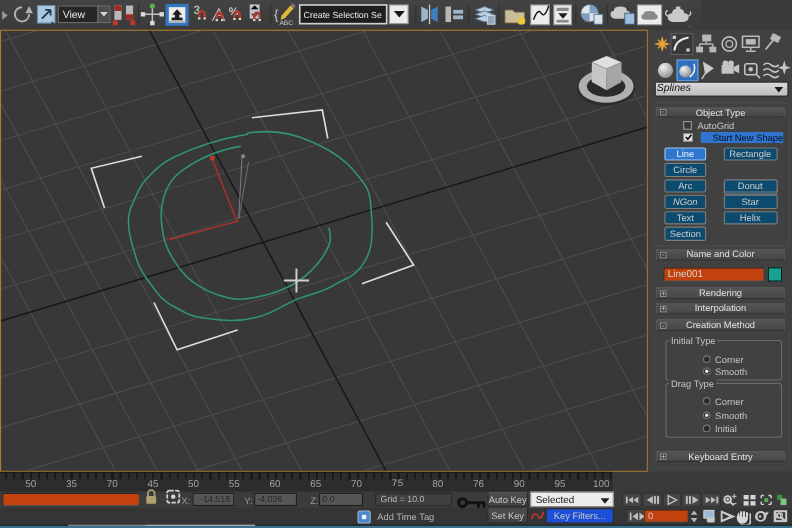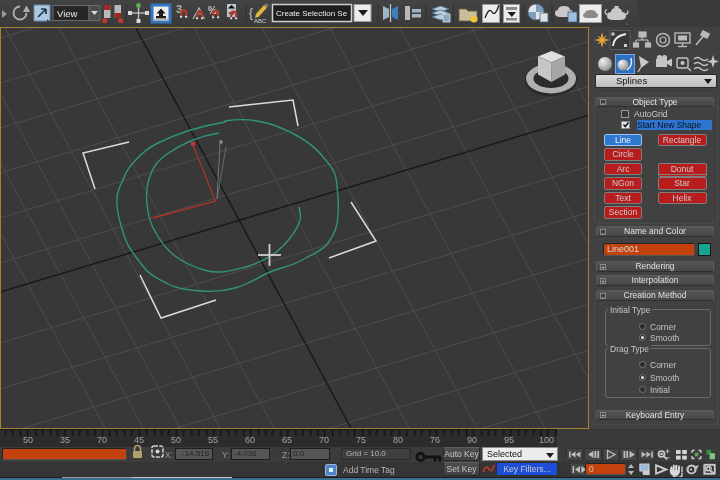--- a/index.html
+++ b/index.html
@@ -2,21 +2,21 @@
 <html><head><meta charset="utf-8">
 <style>
 html,body{margin:0;padding:0;}
 body{width:720px;height:480px;overflow:hidden;background:#3b3b3b;font-family:"Liberation Sans",sans-serif;position:relative;}
 .abs{position:absolute;}
 .lbl{position:absolute;color:#a2a2a2;font-size:9px;}
 .sunken{background:#c2410c;border:1px solid #242424;border-bottom-color:#545454;border-right-color:#4a4a4a;border-radius:2px;box-sizing:border-box;}
 .btn{background:linear-gradient(#4e4e4e,#404040);border:1px solid #2a2a2a;border-top-color:#5e5e5e;border-radius:2px;box-sizing:border-box;color:#c8c8c8;text-align:center;}
 .rollhead{position:absolute;left:596px;width:118px;height:10.5px;background:linear-gradient(#555,#464646);border:1px solid #5a5a5a;border-bottom-color:#303030;border-radius:2px;box-sizing:border-box;color:#e2e2e2;font-size:8.5px;text-align:center;line-height:9px;}
 .pm{position:absolute;left:3px;top:1.5px;width:6px;height:6px;border:1px solid #8a8a8a;background:#3c3c3c;color:#ddd;font-size:7px;line-height:5px;text-align:center;box-sizing:border-box;}
-.cbtn{position:absolute;width:38px;height:12.5px;background:#b91c1c;border:1px solid #7e7e7e;border-radius:2px;box-sizing:border-box;color:#cccccc;font-size:8.5px;text-align:center;line-height:10.5px;}
+.cbtn{position:absolute;width:38px;height:12.5px;background:#0c4a6e;border:1px solid #7e7e7e;border-radius:2px;box-sizing:border-box;color:#cccccc;font-size:8.5px;text-align:center;line-height:10.5px;}
 .gbox{position:absolute;border:1px solid #6a6a6a;border-radius:3px;}
 .glabel{position:absolute;background:#414141;color:#c4c4c4;font-size:8.5px;padding:0 2px;}
 .radio{position:absolute;width:7px;height:7px;border-radius:50%;background:#2a2a2a;border:1px solid #777;box-sizing:border-box;}
 .radio.sel::after{content:"";position:absolute;left:1.2px;top:1.2px;width:3px;height:3px;border-radius:50%;background:#f0f0f0;}
 .rlabel{position:absolute;color:#c4c4c4;font-size:8.5px;}
 </style></head>
 <body>
 
 <div class="abs" id="toolbar" style="left:0;top:0;width:720px;height:27px;background:linear-gradient(#434343,#3a3a3a);"></div>
 <div class="abs" style="left:638px;top:0;width:82px;height:27px;background:#3a3a3a;"></div>
@@ -237,42 +237,42 @@
 <circle cx="682.5" cy="63" r="2" fill="#c4c4c4"></circle>
     <path d="M688,68 l3,3" stroke="#c4c4c4" stroke-width="1.4"></path>
 <g stroke="#c4c4c4" stroke-width="1.5" fill="none">
 <path d="M694,59 q3.5,-3 7,0 t7,0"></path>
       <path d="M694,64 q3.5,-3 7,0 t7,0"></path>
       <path d="M694,69 q3.5,-3 7,0 t7,0"></path>
 </g>
 <polygon points="713,55 714.5,60 719,61.5 714.5,63 713,68 711.5,63 707,61.5 711.5,60" fill="#c4c4c4"></polygon>
 </svg>
 
-<div class="abs" style="left:595px;top:74px;width:122px;height:14px;background:linear-gradient(#d9d9d9,#bdbdbd);border:1px solid #2b2b2b;border-radius:2px;box-sizing:border-box;color:#111;font-size:9.5px;line-height:12px;padding-left:20px;">Splines
+<div class="abs" style="left:595px;top:74px;width:122px;height:14px;background:linear-gradient(#d9d9d9,#bdbdbd);border:1px solid #2b2b2b;border-radius:2px;box-sizing:border-box;color:#111;font-size:9.5px;line-height:12px;padding-left:1px;font-style:italic;">Splines
  <svg class="abs" style="right:3px;top:3px;" width="9" height="7">
       <polygon points="0,1 8,1 4,6" fill="#1a1a1a"></polygon>
     </svg>
 </div>
 
 <div class="abs" style="left:594px;top:93px;width:122px;height:129px;border:1px solid #4a4a4a;border-radius:3px;"></div>
 <div class="rollhead" style="top:96.5px;">Object Type<span class="pm">-</span></div>
 <div class="abs" style="left:621px;top:109.5px;width:8px;height:8px;background:#383838;border:1px solid #999;box-sizing:border-box;"></div>
 <div class="rlabel" style="left:634px;top:109px;color:#c9c9c9;">AutoGrid</div>
 <div class="abs" style="left:621px;top:120.5px;width:8.5px;height:8.5px;background:#e8e8e8;border:1px solid #888;box-sizing:border-box;"></div>
 <svg class="abs" style="left:621.5px;top:121px;" width="8" height="8">
     <polyline points="1.5,3.5 3.3,5.5 6.5,1.5" fill="none" stroke="#111" stroke-width="1.5"></polyline>
   </svg>
-<div class="abs" style="left:637px;top:119.5px;width:75px;height:10.5px;background:#2f74cf;color:#06101c;font-size:8.5px;line-height:10.5px;text-align:left;">Start New Shape</div>
+<div class="abs" style="left:637px;top:119.5px;width:75px;height:10.5px;background:#2f74cf;color:#06101c;font-size:8.5px;line-height:10.5px;text-align:right;">Start New Shape</div>
 <div class="cbtn" style="left:604px;top:133.5px;background:#2e77cf;border-color:#9cc3ef;color:#eef4fb;">Line</div>
 <div class="cbtn" style="left:657.5px;top:133.5px;width:49px;">Rectangle</div>
 <div class="cbtn" style="left:604px;top:148px;">Circle</div>
 <div class="cbtn" style="left:657.5px;top:148px;width:49px;margin-top:16px;">Ellipse</div>
 <div class="cbtn" style="left:604px;top:162.5px;">Arc</div>
 <div class="cbtn" style="left:657.5px;top:162.5px;width:49px;">Donut</div>
-<div class="cbtn" style="left:604px;top:177px;">NGon</div>
+<div class="cbtn" style="left:604px;top:177px;font-style:italic;">NGon</div>
 <div class="cbtn" style="left:657.5px;top:177px;width:49px;">Star</div>
 <div class="cbtn" style="left:604px;top:191.5px;">Text</div>
 <div class="cbtn" style="left:657.5px;top:191.5px;width:49px;">Helix</div>
 <div class="cbtn" style="left:604px;top:206px;">Section</div>
 
 <div class="rollhead" style="top:226px;">Name and Color<span class="pm">-</span></div>
 <div class="abs sunken" style="left:603px;top:242.5px;width:92px;height:13px;color:#d6d6d6;font-size:9px;line-height:11px;padding-left:3px;">Line001</div>
 <div class="abs" style="left:698px;top:242.5px;width:13px;height:13px;background:#17a394;border:1px solid #141414;box-sizing:border-box;"></div>
 <div class="rollhead" style="top:261px;">Rendering<span class="pm">+</span></div>
 <div class="rollhead" style="top:275px;">Interpolation<span class="pm">+</span></div>
@@ -298,21 +298,21 @@
   <div class="abs" style="left:0;top:0;width:557px;height:6px;background:repeating-linear-gradient(to right,#191919 0 2px,rgba(0,0,0,0) 2px 7.43px);background-position:4.7px 0;"></div>
   <div class="lbl" style="left:23px;top:5px;">50</div>
   <div class="lbl" style="left:60px;top:5px;">35</div>
   <div class="lbl" style="left:97px;top:5px;">70</div>
   <div class="lbl" style="left:134px;top:5px;">45</div>
   <div class="lbl" style="left:171px;top:5px;">50</div>
   <div class="lbl" style="left:208px;top:5px;">55</div>
   <div class="lbl" style="left:245px;top:5px;">60</div>
   <div class="lbl" style="left:282px;top:5px;">65</div>
   <div class="lbl" style="left:319px;top:5px;">70</div>
-  <div class="lbl" style="left:356px;top:5px;">75</div>
+  <div class="lbl" style="left:356px;top:5px;font-family:Liberation Mono, monospace;">75</div>
   <div class="lbl" style="left:393px;top:5px;">80</div>
   <div class="lbl" style="left:430px;top:5px;">76</div>
   <div class="lbl" style="left:467px;top:5px;">90</div>
   <div class="lbl" style="left:504px;top:5px;">95</div>
   <div class="lbl" style="left:539px;top:5px;">100</div>
 </div>
 <div class="abs" style="left:557px;top:429px;width:163px;height:18px;background:#3a3a3a;"></div>
 
 <div class="abs" id="row1" style="left:0;top:447px;width:720px;height:15px;background:#3b3b3b;"></div>
 <div class="abs" id="row2" style="left:0;top:462px;width:720px;height:15px;background:#353535;"></div>

